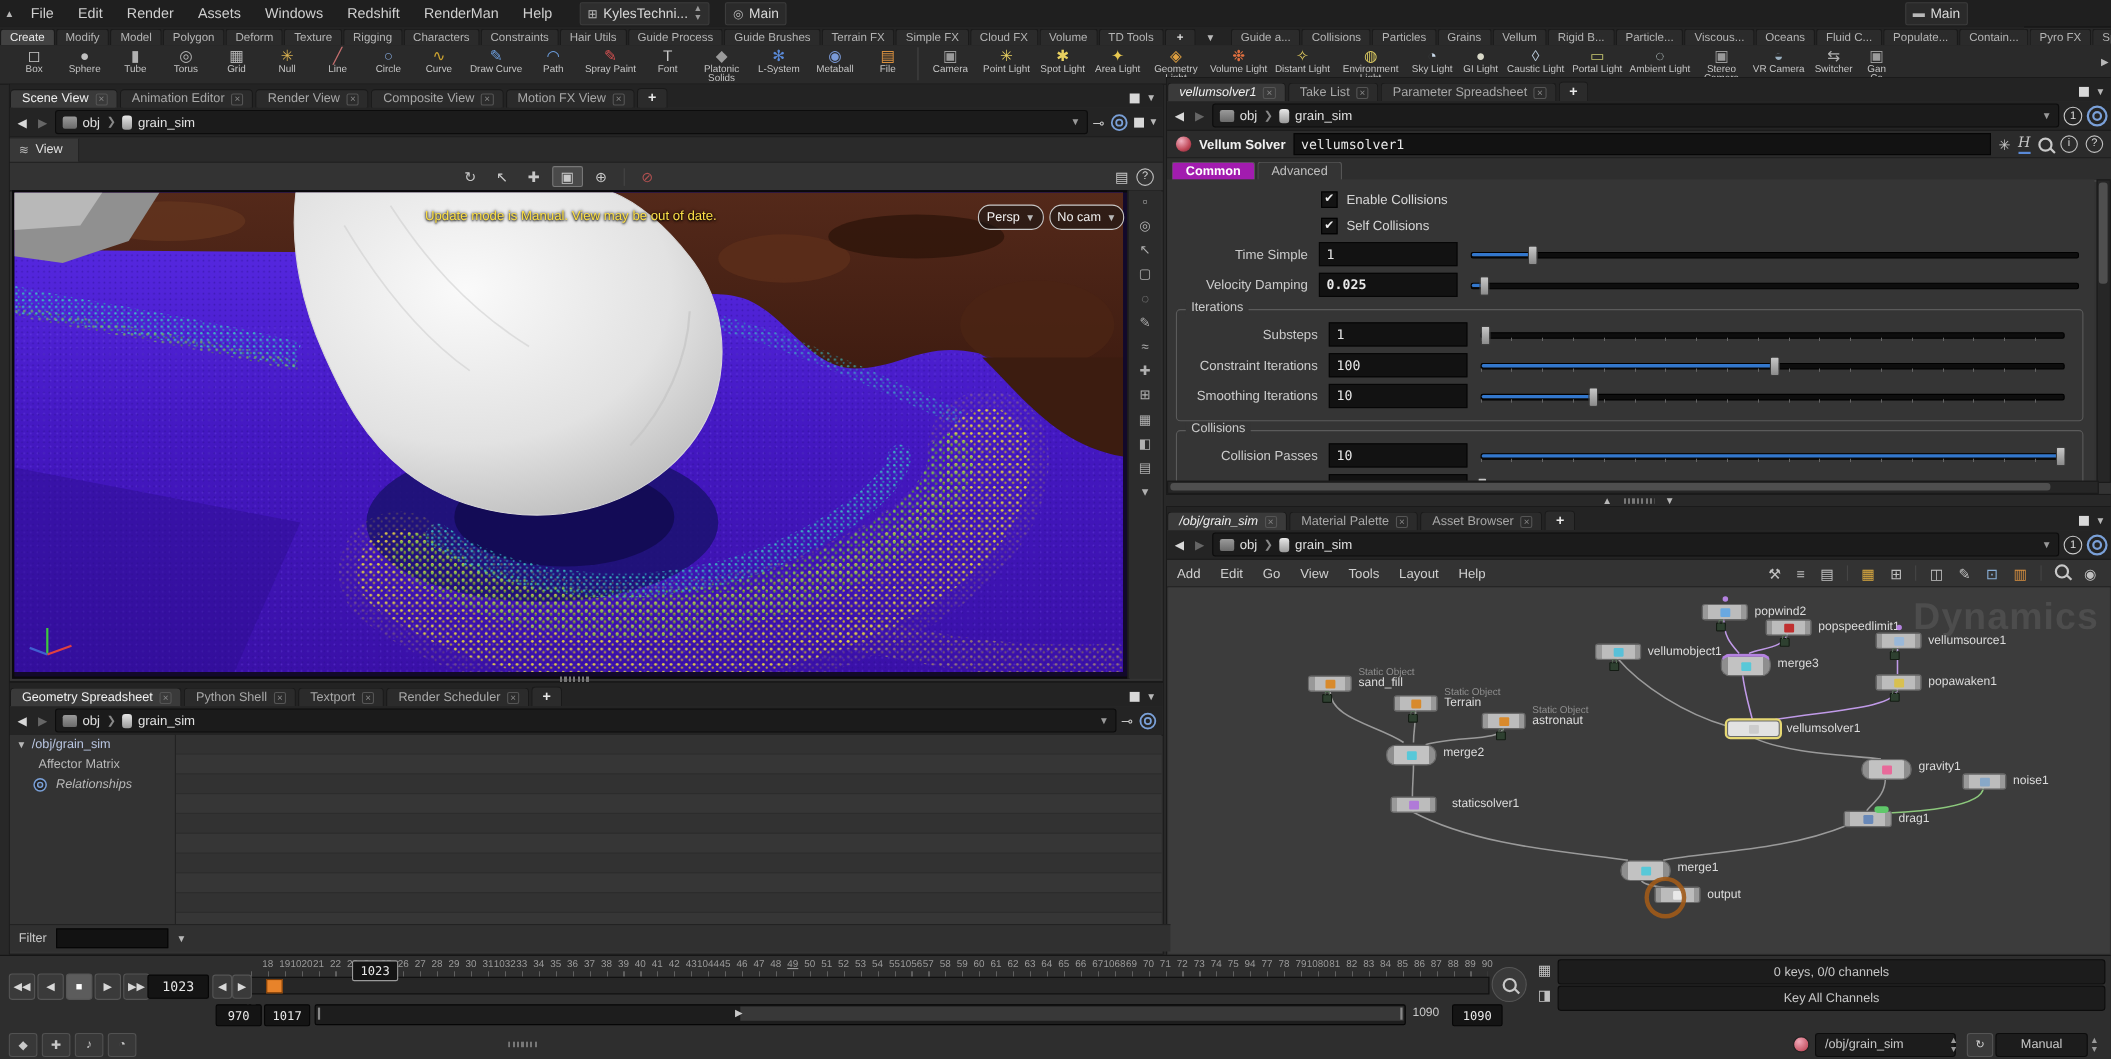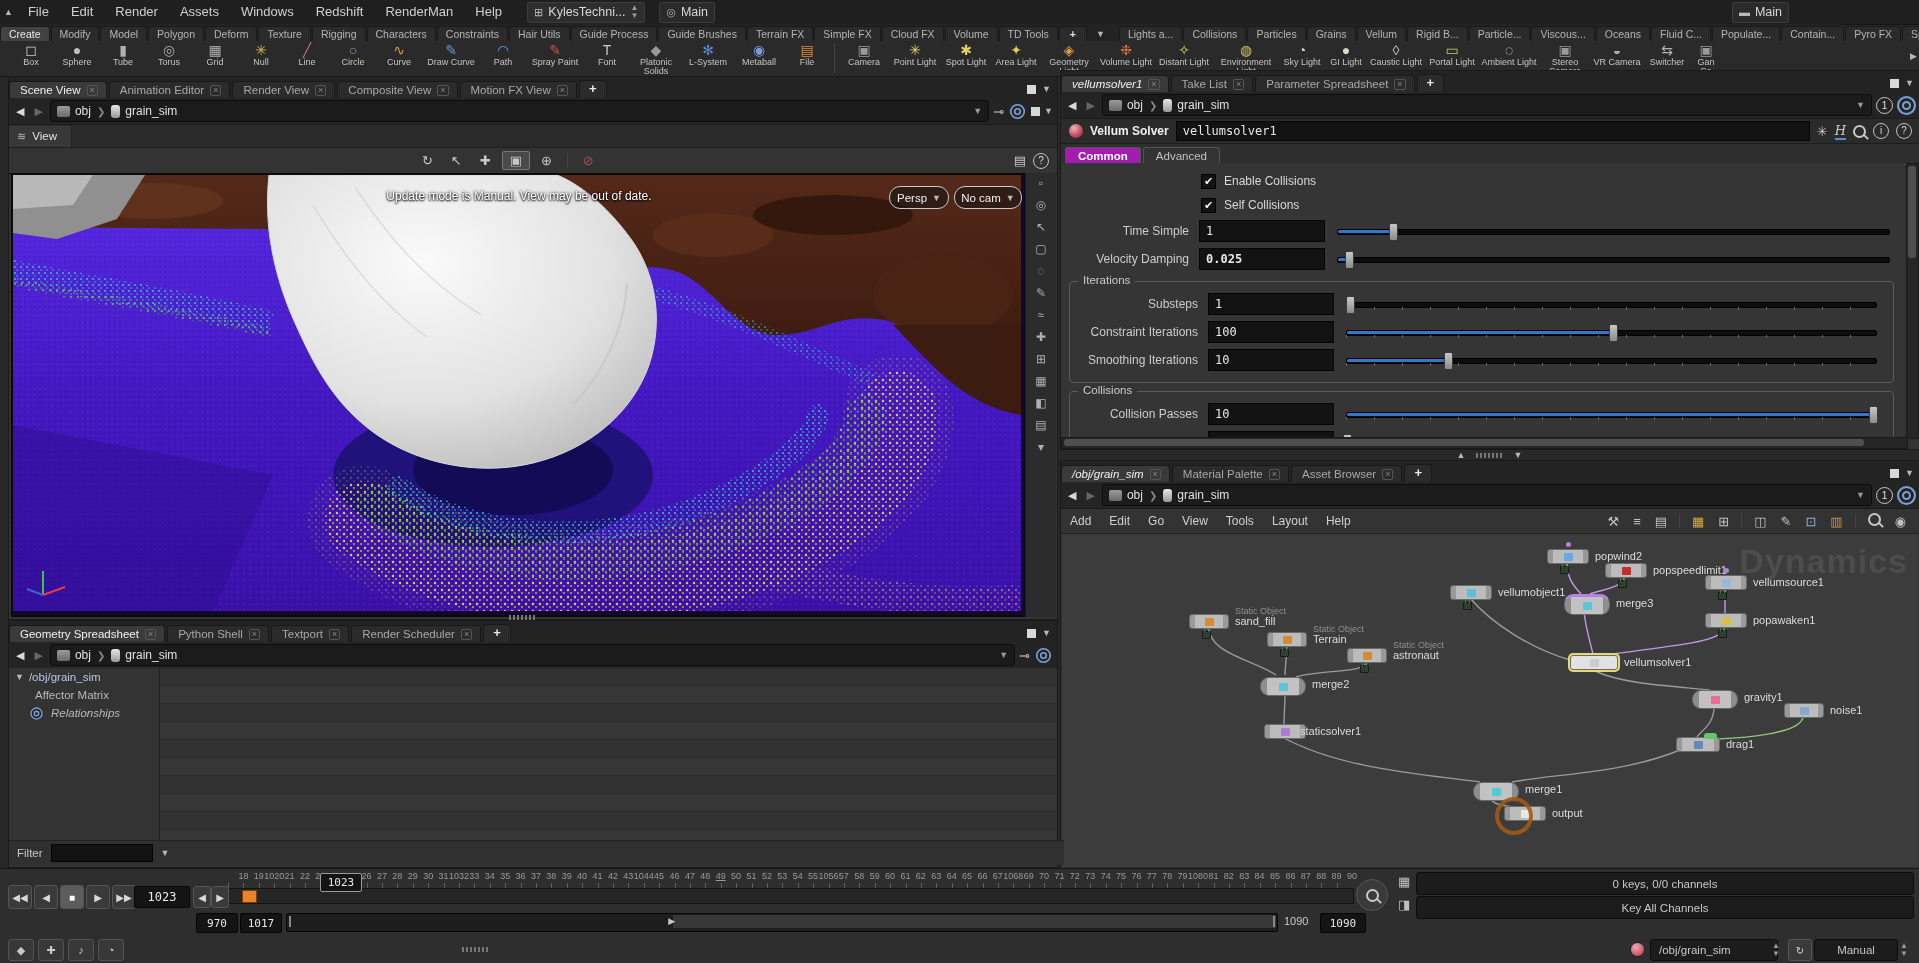--- a/index.html
+++ b/index.html
@@ -47,21 +47,21 @@
   .mag::after{content:"";position:absolute;width:6px;height:2px;background:#c8c8c8;transform:rotate(45deg);right:-5px;bottom:-2px;}
   .icircle{width:14px;height:14px;border:1.5px solid #c0c0c0;border-radius:50%;font-size:10px;line-height:14px;text-align:center;color:#d8d8d8;}
   
   #viewlabelrow{display:flex;align-items:center;height:22px;background:#2a2a2a;border-bottom:1px solid #1e1e1e;}
   .viewtab{display:flex;align-items:center;gap:6px;background:#383838;height:21px;padding:0 14px 0 8px;font-size:11.5px;color:#e0e0e0;border-right:1px solid #222;}
   #viewtools{display:flex;align-items:center;height:25px;background:#333;border-bottom:1px solid #111;}
   .vtool{font-size:13px;color:#c8c8c8;padding:1px 7px;border-radius:2px;}
   .vtool.activebox{background:#4a4a4a;border:1px solid #777;}
   .vtool.red{color:#b05050;}
   #vpcanvas{background:#12092a;border:2px solid #0a0a0a;}
-  #overlay{color:#ffffff;font-size:12px;text-shadow:0 1px 2px #000,0 0 3px #000;text-align:center;}
+  #overlay{color:#fde047;font-size:12px;text-shadow:0 1px 2px #000,0 0 3px #000;text-align:center;}
   .pill{display:flex;align-items:center;justify-content:center;gap:5px;background:rgba(20,20,20,.55);border:1.5px solid #c8c8c8;border-radius:11px;height:21px;font-size:11.5px;color:#f0f0f0;}
   #vstrip{background:#2c2c2c;border-left:1px solid #1a1a1a;display:flex;flex-direction:column;align-items:center;padding-top:4px;gap:9px;}
   .stripicon{font-size:12px;color:#b0b0b0;line-height:13px;}
   .grip{width:28px;height:5px;background:repeating-linear-gradient(90deg,#777 0 2px,transparent 2px 4px);}
   
   #pheader{display:flex;align-items:center;background:#2b2b2b;height:24px;gap:7px;padding:0 8px;border-bottom:1px solid #1d1d1d;}
   .nodeball{width:14px;height:14px;border-radius:50%;background:radial-gradient(circle at 35% 30%,#f0b0c0,#c04858 60%,#702030);}
   #ptypelabel{font-size:12px;font-weight:bold;color:#f0f0f0;white-space:nowrap;}
   #pnamefield{flex:1;background:#121212;border:1px solid #060606;height:18px;font-family:"DejaVu Sans Mono",monospace;font-size:12px;color:#e8e8e8;padding:0 6px;line-height:18px;}
   .hicon{font-size:13px;color:#c8c8c8;}
@@ -170,21 +170,21 @@
         <span class="stab">Guide Brushes</span>
         <span class="stab">Terrain FX</span>
         <span class="stab">Simple FX</span>
         <span class="stab">Cloud FX</span>
         <span class="stab">Volume</span>
         <span class="stab">TD Tools</span>
       </span>
     <span class="stab plus">+</span>
     <span class="caret" style="padding:0 8px 2px;">▼</span>
     <span id="shelftabs-right" style="display:flex;align-items:flex-end;margin-left:6px;">
-        <span class="stab">Lights a...</span>
+        <span class="stab">Guide a...</span>
         <span class="stab">Collisions</span>
         <span class="stab">Particles</span>
         <span class="stab">Grains</span>
         <span class="stab">Vellum</span>
         <span class="stab">Rigid B...</span>
         <span class="stab">Particle...</span>
         <span class="stab">Viscous...</span>
         <span class="stab">Oceans</span>
         <span class="stab">Fluid C...</span>
         <span class="stab">Populate...</span>
@@ -766,21 +766,21 @@
             <span class="lock" style="left: 12px; top: 16px;"></span>
           </div>
           <div class="nnode round" style="left: 198px; top: 143px; width: 44px;">
             <span class="nicon2" style="background: rgb(88, 200, 216);"></span>
             <span class="nlabel" style="left: 51px; top: 1px;">
               <span class="nname">merge2</span>
             </span>
           </div>
           <div class="nnode" style="left: 202px; top: 190px; width: 40px;">
             <span class="nicon2" style="background: rgb(176, 122, 216);"></span>
-            <span class="nlabel" style="left: 35px; top: 1px;">
+            <span class="nlabel" style="left: 55px; top: 1px;">
               <span class="nname">staticsolver1</span>
             </span>
           </div>
           <div class="nnode" style="left: 388px; top: 51px; width: 40px;">
             <span class="nicon2" style="background: rgb(88, 192, 216);"></span>
             <span class="nlabel" style="left: 47px; top: 1px;">
               <span class="nname">vellumobject1</span>
             </span>
             <span class="lock" style="left: 12px; top: 16px;"></span>
           </div>
@@ -991,21 +991,21 @@
         <span class="tick" style="left: 67.1233%;">66</span>
         <span class="tick" style="left: 68.4932%;">67</span>
         <span class="tick" style="left: 69.863%;">1068</span>
         <span class="tick" style="left: 71.2329%;">69</span>
         <span class="tick" style="left: 72.6027%;">70</span>
         <span class="tick" style="left: 73.9726%;">71</span>
         <span class="tick" style="left: 75.3425%;">72</span>
         <span class="tick" style="left: 76.7123%;">73</span>
         <span class="tick" style="left: 78.0822%;">74</span>
         <span class="tick" style="left: 79.4521%;">75</span>
-        <span class="tick" style="left: 80.8219%;">76</span>
+        <span class="tick" style="left: 80.8219%;">94</span>
         <span class="tick" style="left: 82.1918%;">77</span>
         <span class="tick" style="left: 83.5616%;">78</span>
         <span class="tick" style="left: 84.9315%;">79</span>
         <span class="tick" style="left: 86.3014%;">1080</span>
         <span class="tick" style="left: 87.6712%;">81</span>
         <span class="tick" style="left: 89.0411%;">82</span>
         <span class="tick" style="left: 90.411%;">83</span>
         <span class="tick" style="left: 91.7808%;">84</span>
         <span class="tick" style="left: 93.1507%;">85</span>
         <span class="tick" style="left: 94.5205%;">86</span>

